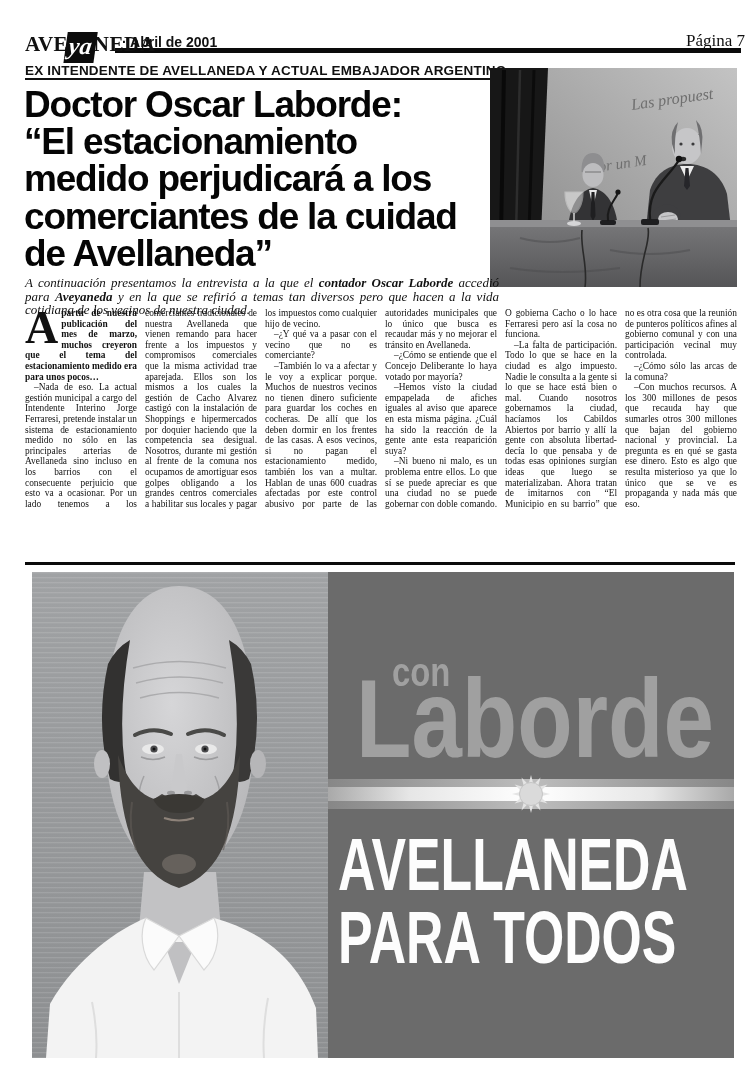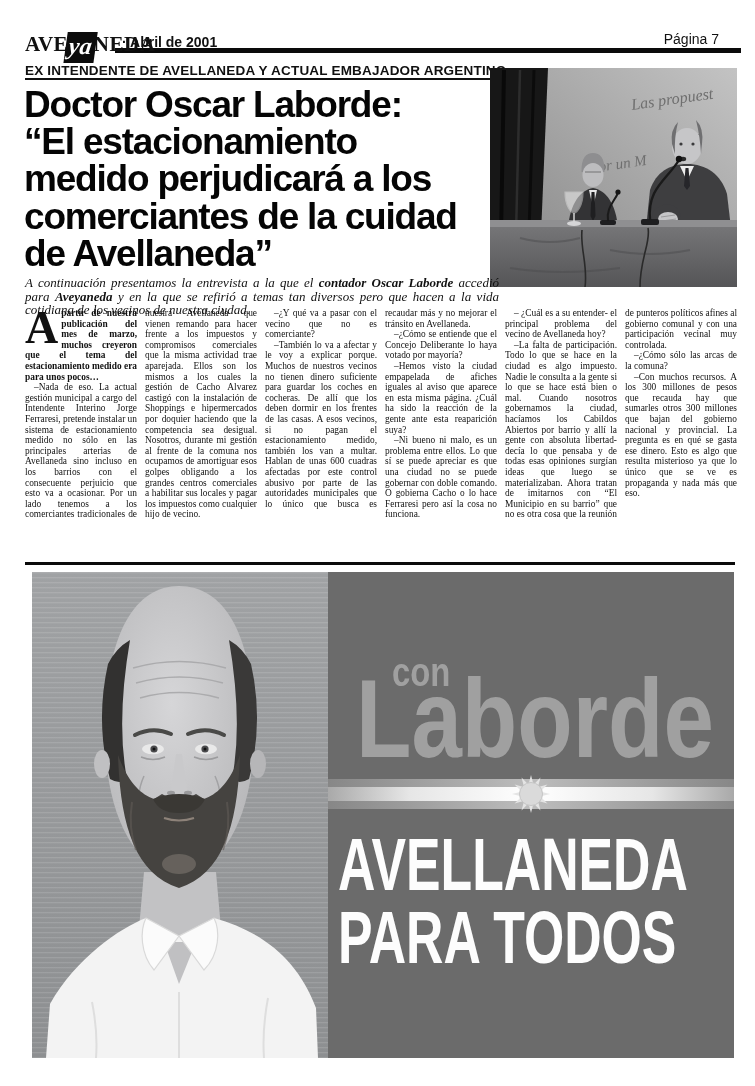--- a/index.html
+++ b/index.html
@@ -6,22 +6,22 @@
   .page{position:relative;width:755px;height:1086px;background:#ffffff;margin:0 auto;overflow:hidden;
         font-family:"Liberation Serif",serif;color:#111;}
   
   .masthead-logo{position:absolute;left:25px;top:29px;font-family:"Liberation Serif",serif;
         font-weight:bold;font-size:21px;letter-spacing:.5px;white-space:nowrap;z-index:3;}
   .logo-accent{display:inline-block;background:#0c0c0c;color:#fff;font-style:italic;
         font-size:24px;line-height:22px;padding:3px 3px 6px 3px;margin:0 -2px;
         transform:skewX(-8deg) translateY(3px);}
   .issue-date{position:absolute;left:122px;top:34px;font-family:"Liberation Sans",sans-serif;
         font-weight:bold;font-size:14px;z-index:3;}
-  .page-number{position:absolute;right:36px;top:31px;font-family:Liberation Sans, sans-serif;
-        font-size:14px;}
+  .page-number{position:absolute;right:10px;top:31px;font-family:Liberation Serif, serif;
+        font-size:17px;}
   .rule-thick{position:absolute;left:115px;right:14px;top:48px;height:5px;background:#0a0a0a;}
   .kicker{position:absolute;left:25px;top:63px;font-family:"Liberation Sans",sans-serif;
         font-weight:bold;font-size:13.5px;text-decoration:underline;
         text-underline-offset:3px;text-decoration-thickness:1.5px;letter-spacing:.2px;}
   
   .headline{position:absolute;left:24px;top:86px;width:474px;font-family:"Liberation Sans",sans-serif;
         font-weight:bold;font-size:37px;line-height:36.5px;letter-spacing:-1.2px;
         white-space:pre-line;color:#050505;transform:scaleY(1.02);transform-origin:left top;}
   
   .conference-photo{position:absolute;left:490px;top:68px;width:247px;height:219px;overflow:hidden;}
@@ -139,21 +139,20 @@
   <p class="lede" style="margin:0;"><span>A continuación presentamos la entrevista a la que el </span><span style="font-weight: bold;">contador Oscar Laborde</span><span> accedió para </span><span style="font-weight: bold;">Aveyaneda</span><span> y en la que se refirió a temas tan diversos pero que hacen a la vida cotidiana de los vecinos de nuestra ciudad.</span></p>
 
   <div class="article">
       <p class="first"><span class="dropcap">A</span>partir de nuestra publicación del mes de marzo, muchos creyeron que el tema del estacionamiento medido era para unos pocos…</p>
       <p>–Nada de eso. La actual gestión municipal a cargo del Intendente Interino Jorge Ferraresi, pretende instalar un sistema de estacionamiento medido no sólo en las principales arterias de Avellaneda sino incluso en los barrios con el consecuente perjuicio que esto va a ocasionar. Por un lado tenemos a los comerciantes tradicionales de nuestra Avellaneda que vienen remando para hacer frente a los impuestos y compromisos comerciales que la misma actividad trae aparejada. Ellos son los mismos a los cuales la gestión de Cacho Alvarez castigó con la instalación de Shoppings e hipermercados por doquier haciendo que la competencia sea desigual. Nosotros, durante mi gestión al frente de la comuna nos ocupamos de amortiguar esos golpes obligando a los grandes centros comerciales a habilitar sus locales y pagar los impuestos como cualquier hijo de vecino.</p>
       <p class="q">–¿Y qué va a pasar con el vecino que no es comerciante?</p>
       <p>–También lo va a afectar y le voy a explicar porque. Muchos de nuestros vecinos no tienen dinero suficiente para guardar los coches en cocheras. De allí que los deben dormir en los frentes de las casas. A esos vecinos, si no pagan el estacionamiento medido, también los van a multar. Hablan de unas 600 cuadras afectadas por este control abusivo por parte de las autoridades municipales que lo único que busca es recaudar más y no mejorar el tránsito en Avellaneda.</p>
       <p class="q">–¿Cómo se entiende que el Concejo Deliberante lo haya votado por mayoría?</p>
       <p class="q">–Hemos visto la ciudad empapelada de afiches iguales al aviso que aparece en esta misma página. ¿Cuál ha sido la reacción de la gente ante esta reaparición suya?</p>
       <p>–Ni bueno ni malo, es un problema entre ellos. Lo que sí se puede apreciar es que una ciudad no se puede gobernar con doble comando. O gobierna Cacho o lo hace Ferraresi pero así la cosa no funciona.</p>
-      <p class="q">– ¿Cuál es a su entender- el principal problema del vecino de Avellaneda hoy?</p>
       <p>–La falta de participación. Todo lo que se hace en la ciudad es algo impuesto. Nadie le consulta a la gente si lo que se hace está bien o mal. Cuando nosotros gobernamos la ciudad, hacíamos los Cabildos Abiertos por barrio y allí la gente con absoluta libertad- decía lo que pensaba y de todas esas opiniones surgían ideas que luego se materializaban. Ahora tratan de imitarnos con “El Municipio en su barrio” que no es otra cosa que la reunión de punteros políticos afines al gobierno comunal y con una participación vecinal muy controlada.</p>
       <p class="q">–¿Cómo sólo las arcas de la comuna?</p>
       <p>–Con muchos recursos. A los 300 millones de pesos que recauda hay que sumarles otros 300 millones que bajan del gobierno nacional y provincial. La pregunta es en qué se gasta ese dinero. Esto es algo que resulta misterioso ya que lo único que se ve es propaganda y nada más que eso.</p>
     </div>
 
   <div class="rule-thin"></div>
 
   <div class="portrait-photo">
     <svg width="296" height="486" viewBox="0 0 296 486" xmlns="http://www.w3.org/2000/svg">
       <defs>

